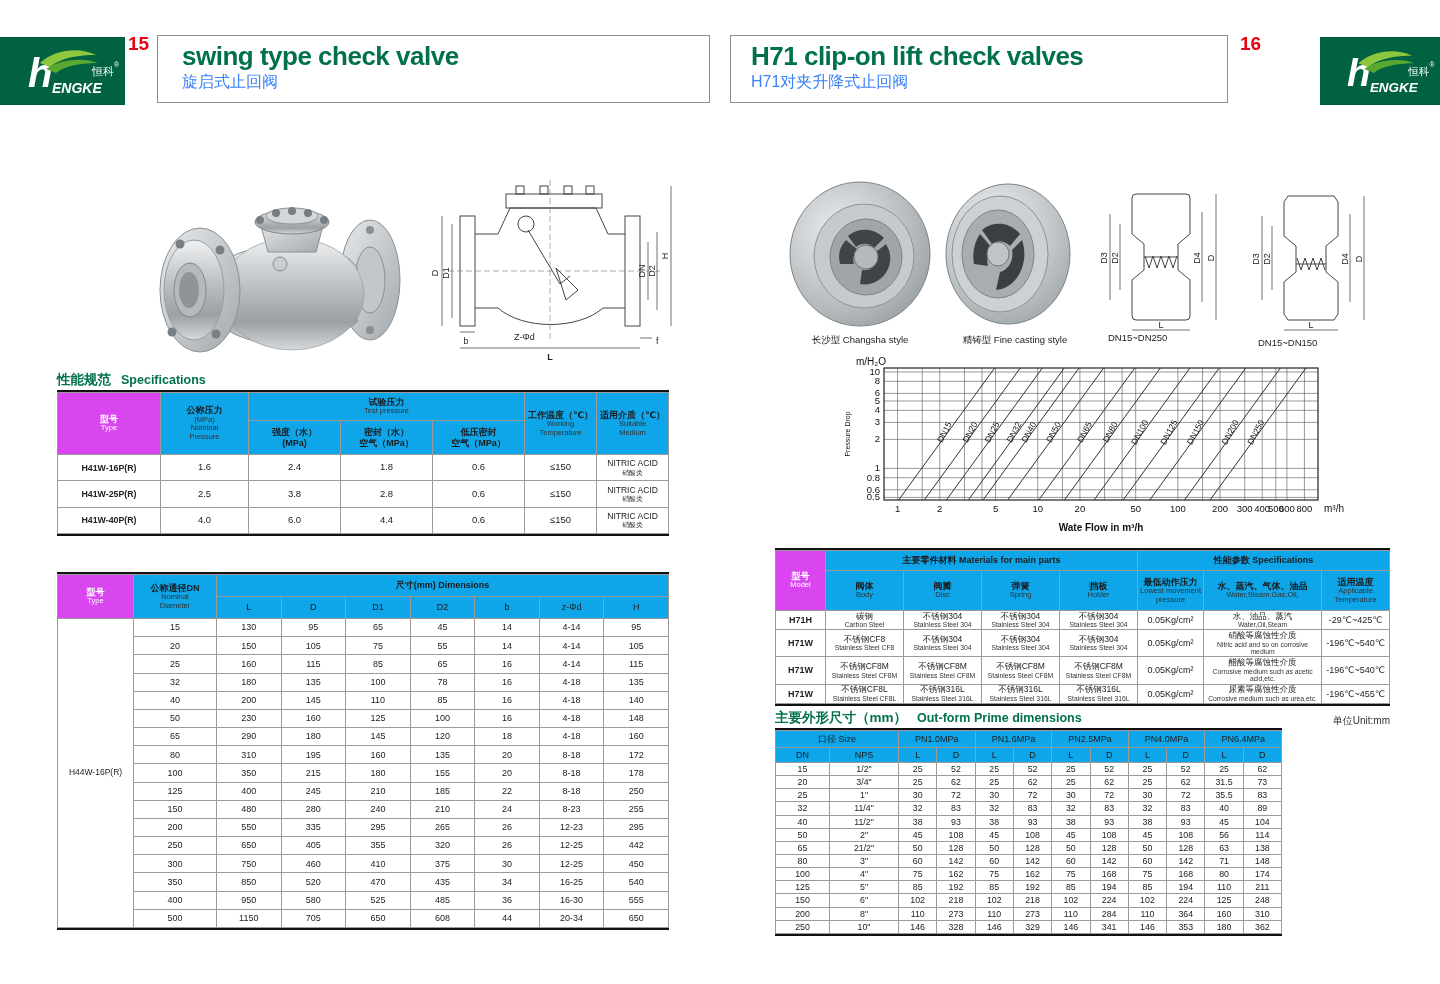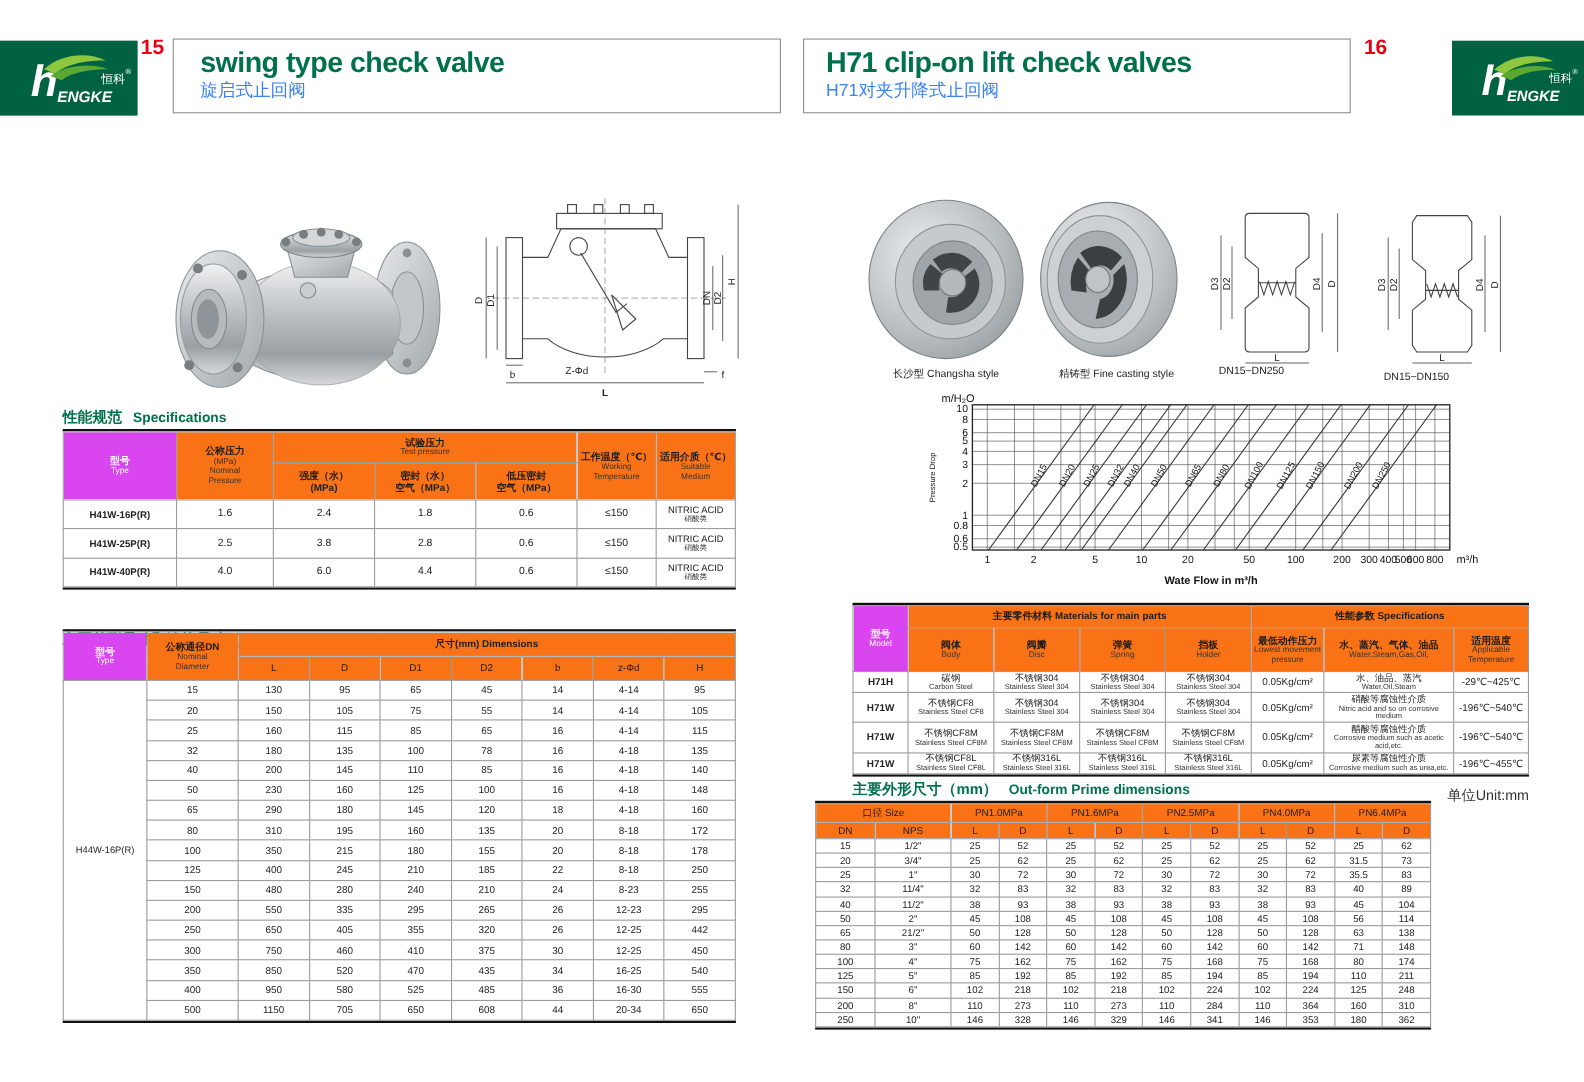--- a/index.html
+++ b/index.html
@@ -10,28 +10,28 @@
   
   .logo-box{background:#006241;}
   .page-num{color:#e60012;font-weight:bold;font-size:19px;font-family:"Liberation Sans",sans-serif;}
   .title-box{border:1px solid #8f8f8f;background:#fff;box-sizing:border-box;padding:7px 0 0 24px;}
   .hd-title{color:#00714b;font-weight:bold;font-size:26px;line-height:1.05;letter-spacing:-0.5px;}
   .hd-sub{color:#3b82f6;font-size:16px;margin-top:2px;}
 
   
   .sec-title{font-weight:bold;font-size:13.5px;color:#00714b;white-space:nowrap;}
   .sec-title .en{font-size:12.5px;margin-left:10px;}
-  .unit-note{font-size:13px;color:#333;text-align:right;}
+  .unit-note{font-size:10px;color:#333;text-align:right;}
 
   
   .tbl-wrap{border-top:2px solid #111;border-bottom:2px solid #111;box-sizing:border-box;}
   table{border-collapse:collapse;table-layout:fixed;width:100%;height:100%;}
   th,td{border:1px solid #9b9b9b;text-align:center;vertical-align:middle;padding:0 1px;line-height:1.15;
         font-weight:normal;overflow:hidden;}
-  th{background:#f97316;font-size:9px;color:#1c1c1c;}
+  th{background:#0ea5e9;font-size:9px;color:#1c1c1c;}
   th .th-zh{display:block;font-size:9px;font-weight:bold;}
   th .th-en{display:block;font-size:7.5px;font-weight:normal;color:#333;}
   th.dark{background:#d946ef;color:#fff;}
   th.dark .th-zh,th.dark .th-en{color:#fff;}
   td{font-size:9px;color:#222;background:#fff;}
   td .c-zh{display:block;font-size:8.5px;line-height:1.1;}
   td .c-en{display:block;font-size:6.8px;line-height:1.1;color:#333;}
   .model-cell{font-size:8.5px;}
   #spec-table td{font-size:9.5px;}
   #spec-table td:first-child{font-size:8.8px;font-weight:bold;}
@@ -801,21 +801,21 @@
           </tr>
         </tbody>
     </table>
   </div>
 
   <div class="abs sec-title" style="left:775px;top:709px;">
     <span>主要外形尺寸（mm）</span><span class="en">Out-form Prime dimensions</span>
   </div>
   <div class="abs unit-note" style="left:1290px;top:714px;width:100px;">单位Unit:mm</div>
 
-  <div class="abs tbl-wrap" style="left:741px;top:728px;width:560px;height:208px;">
+  <div class="abs tbl-wrap" style="left:775px;top:728px;width:507px;height:208px;">
     <table id="out-table">
       <colgroup>
           <col style="width:54px">
           <col style="width:69px">
           <col>
           <col>
           <col>
           <col>
           <col>
           <col>

